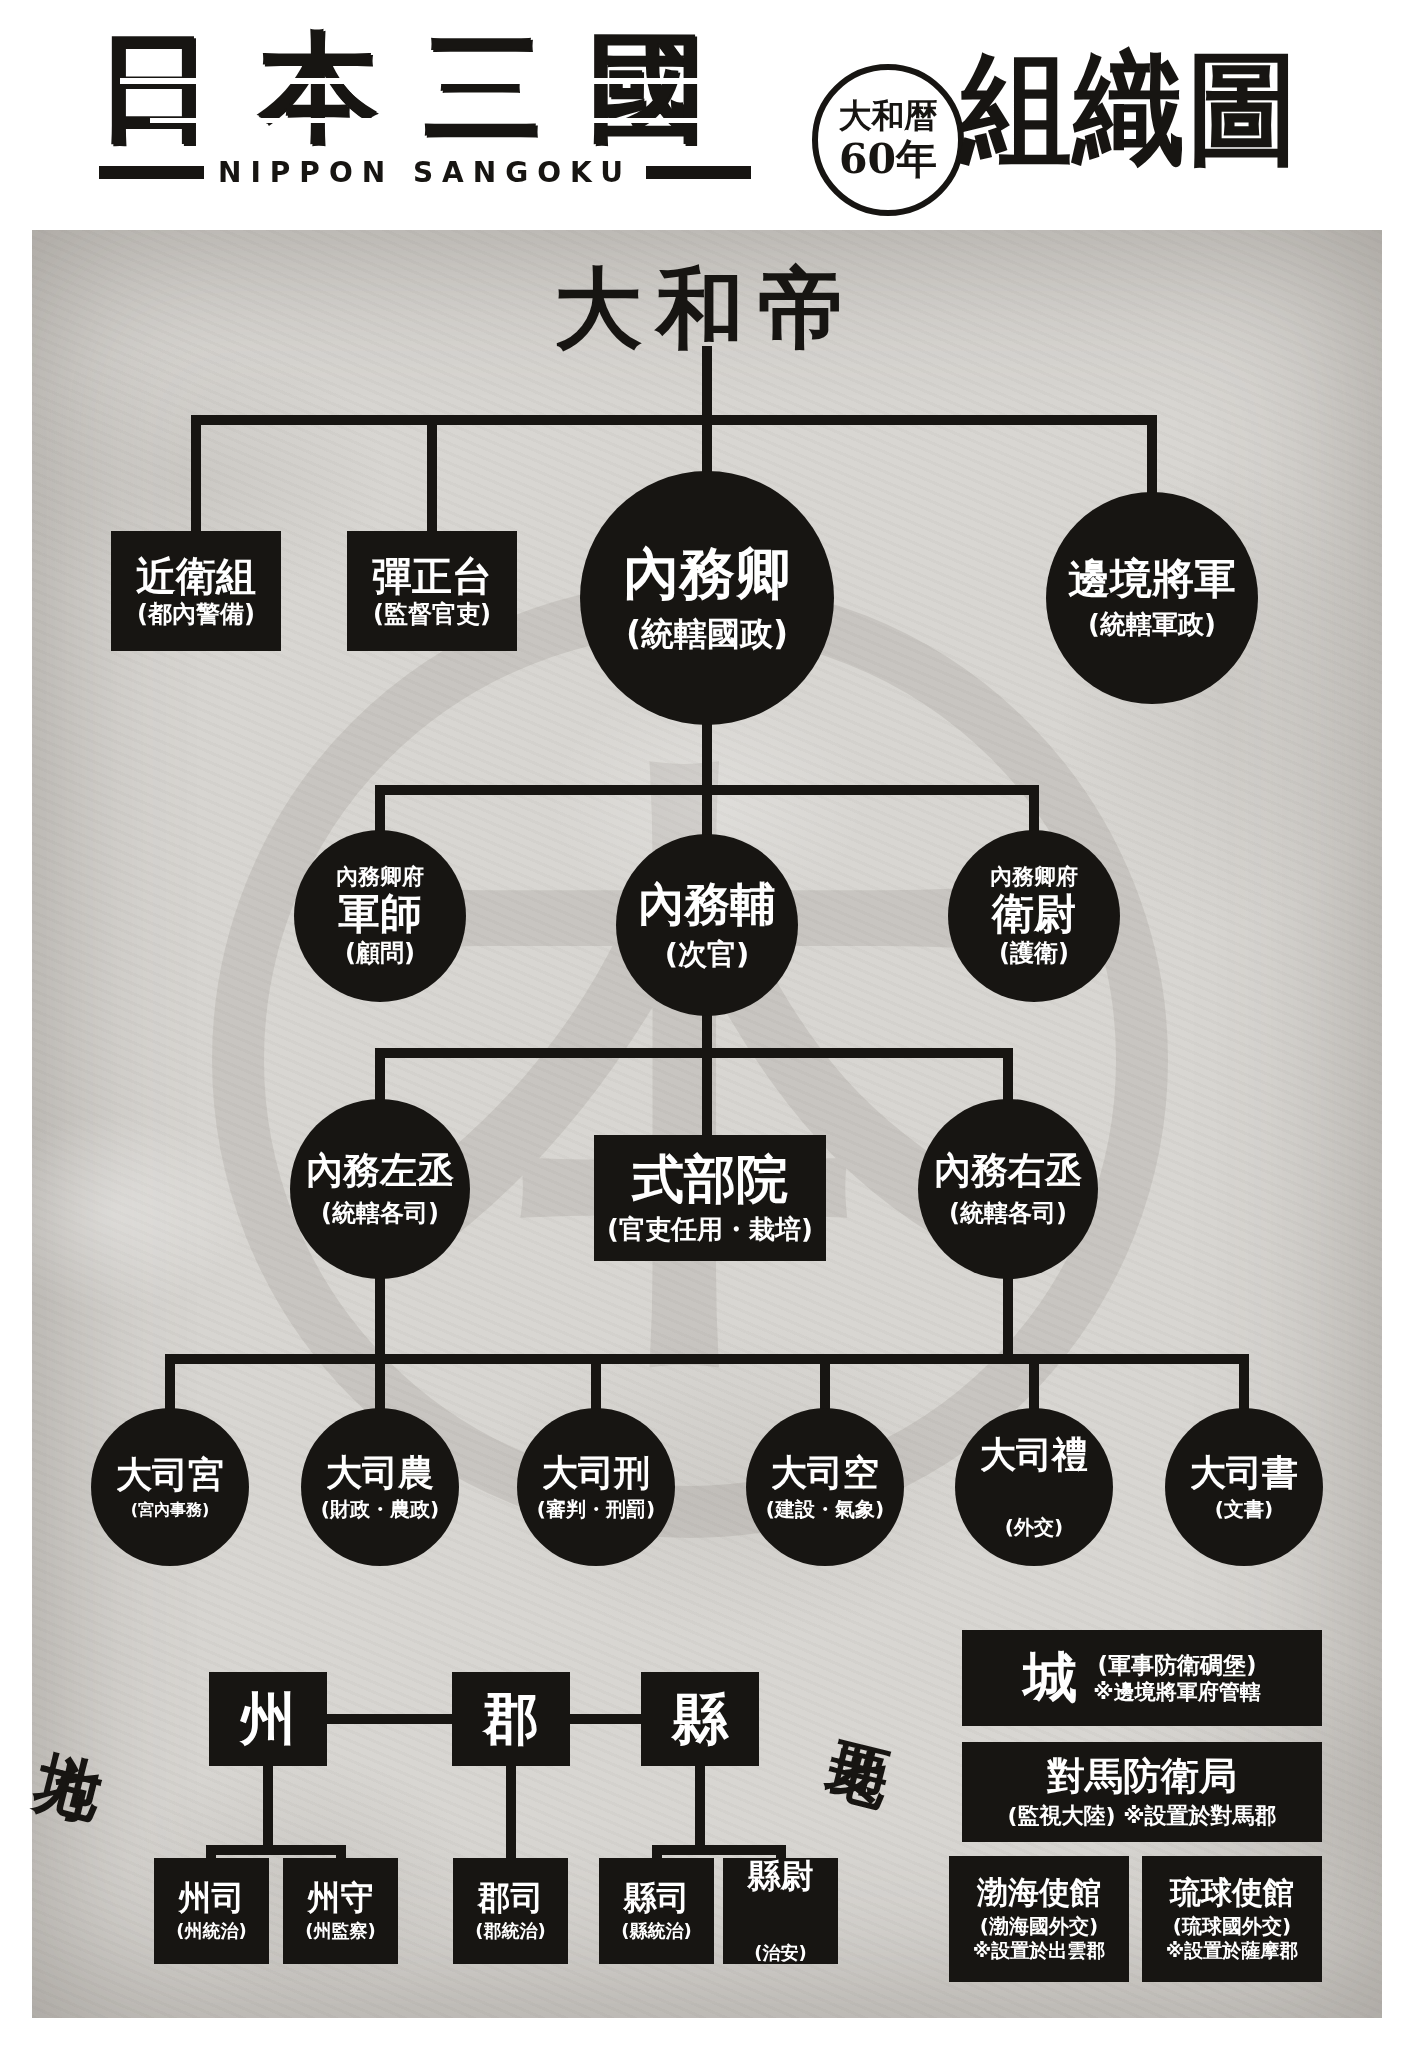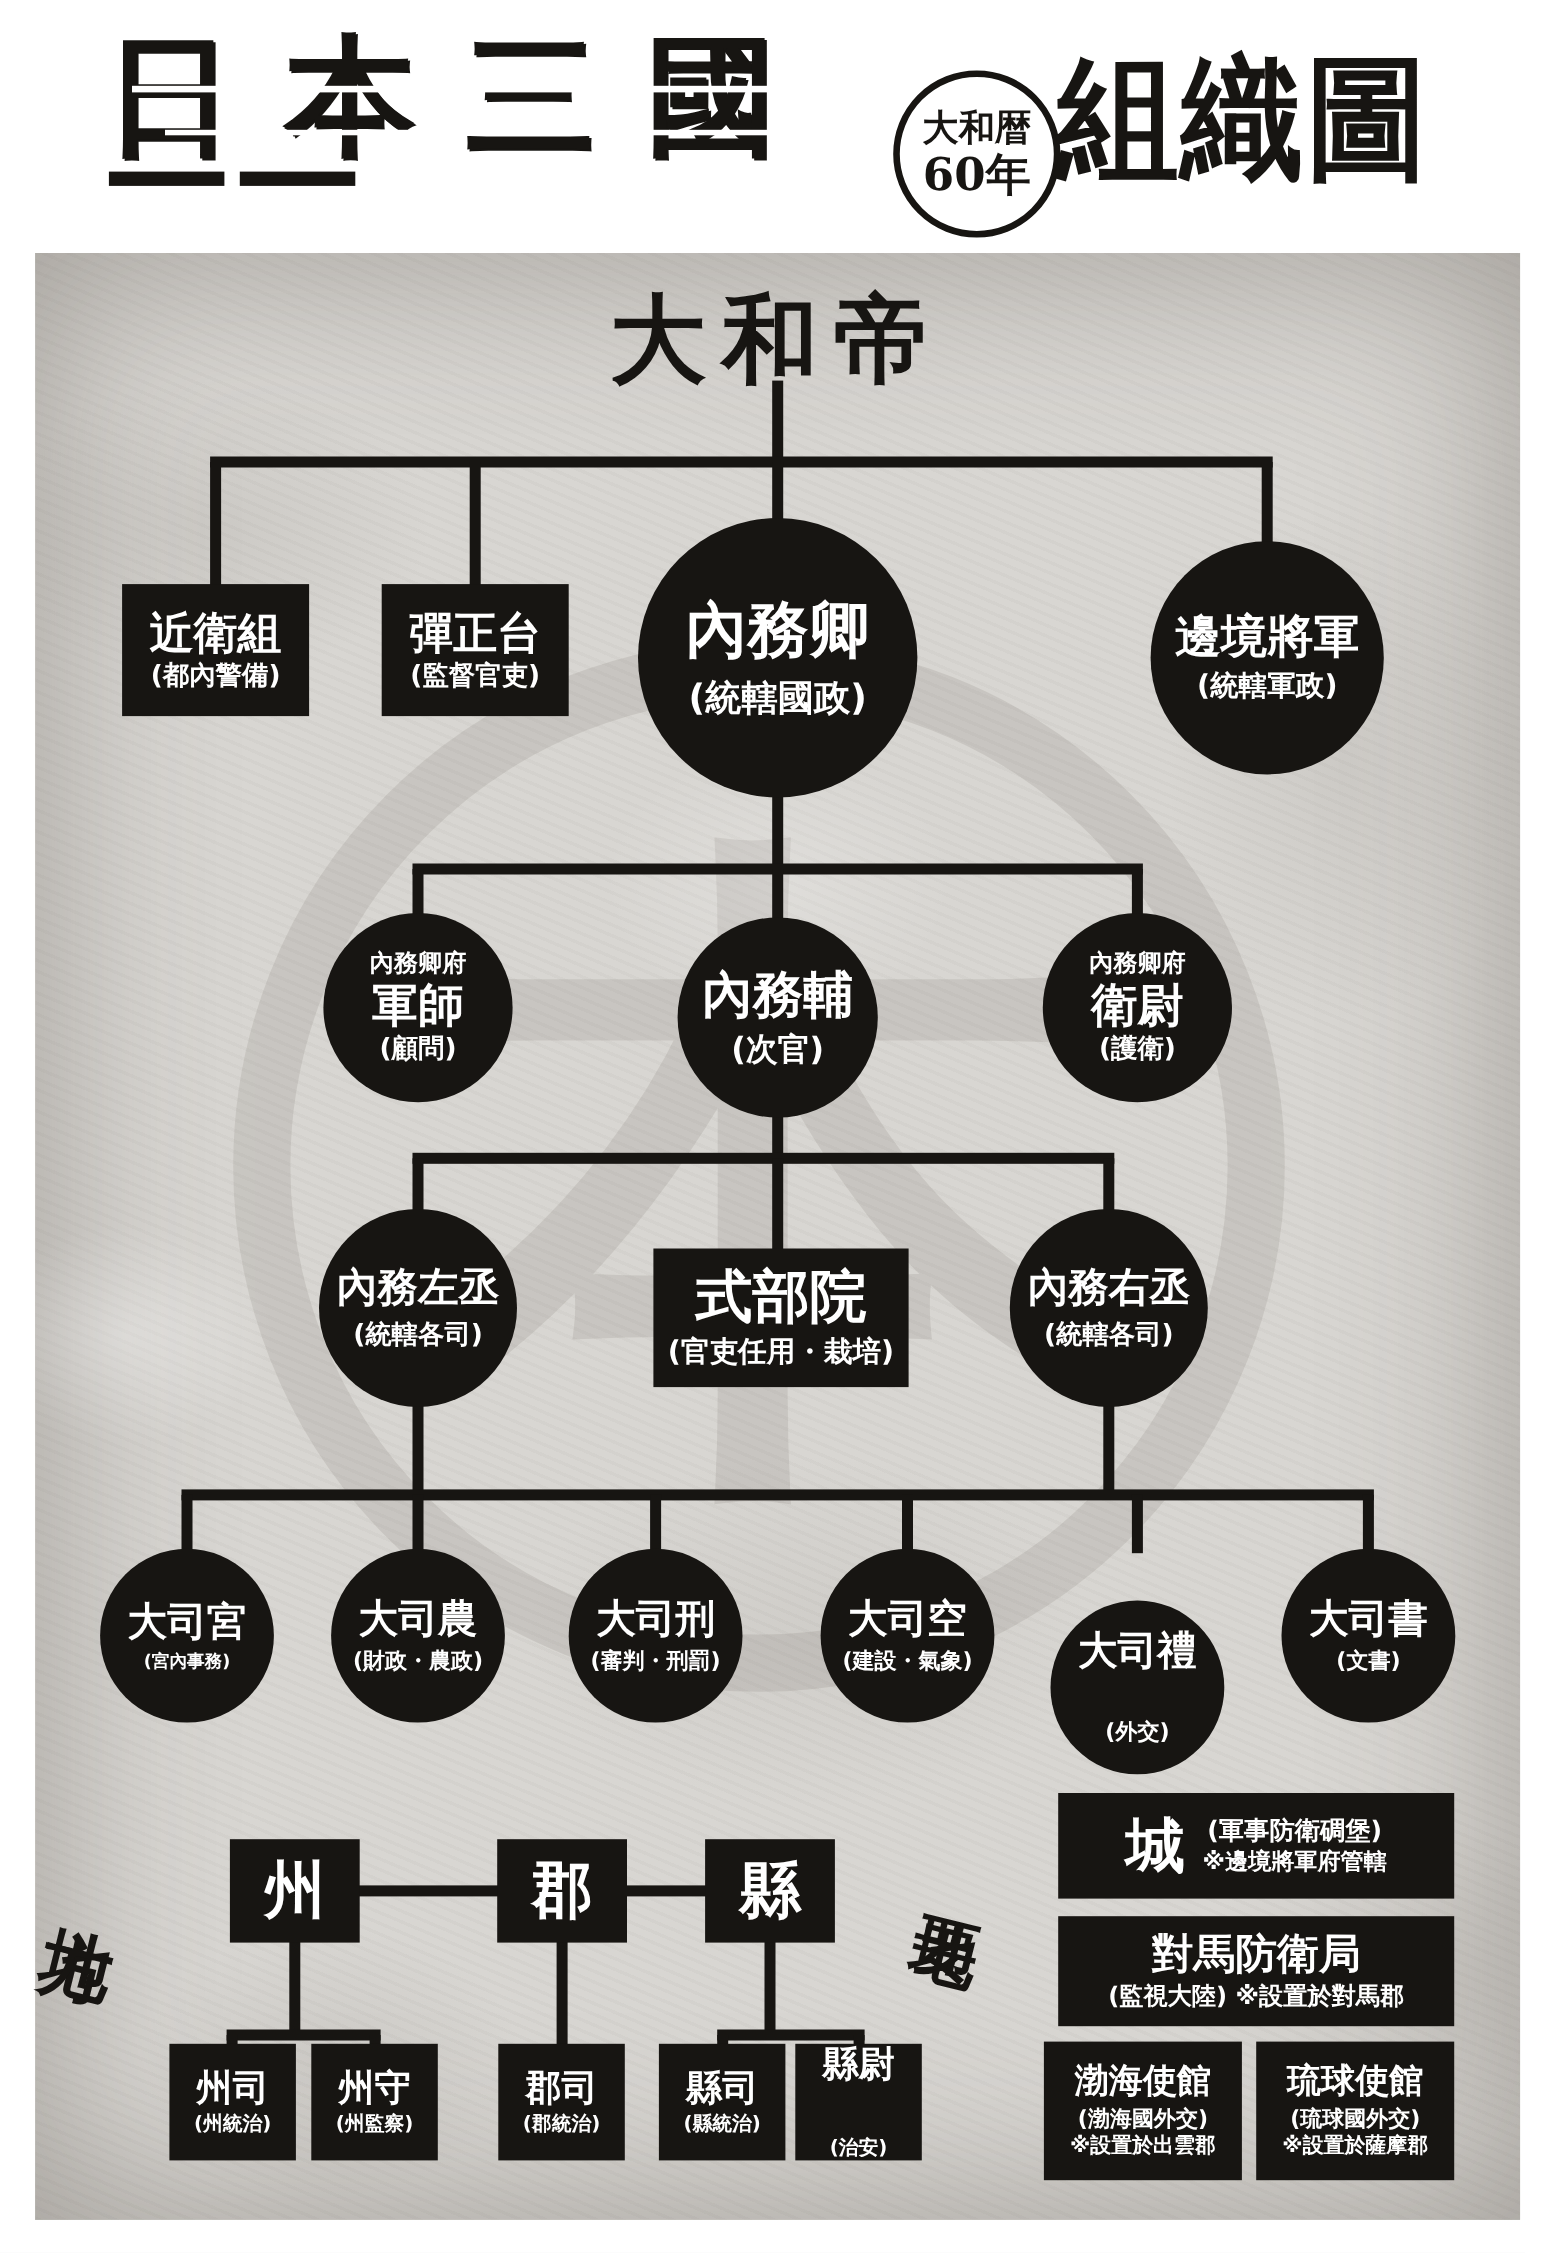--- a/index.html
+++ b/index.html
@@ -60,20 +60,21 @@
 </style>
 </head>
 <body>
 
 <div class="page">
 
   <div class="logo">
     <div class="logo-main">日本三國</div>
     <div class="logo-sub-row">
       <span class="logo-bar"></span>
+      <span class="logo-sub">NIPPON SANGOKU</span>
       <span class="logo-bar"></span>
     </div>
   </div>
 
   <div class="stencil-cut" style="left:120px; top:78px; width:620px; height:6px;"></div>
   <div class="stencil-cut" style="left:150px; top:118px; width:560px; height:5px;"></div>
 
   <div class="era-badge">
     <div class="era-line1">大和暦</div>
     <div class="era-line2">60年</div>
@@ -174,21 +175,21 @@
     <div class="n-sub" style="font-size:20px; margin-top:4px;">(財政・農政)</div>
   </div>
   <div class="node circle" style="left:517px; top:1408px; width:158px; height:158px;">
     <div class="n-name" style="font-size:36px;">大司刑</div>
     <div class="n-sub" style="font-size:20px; margin-top:4px;">(審判・刑罰)</div>
   </div>
   <div class="node circle" style="left:746px; top:1408px; width:158px; height:158px;">
     <div class="n-name" style="font-size:36px;">大司空</div>
     <div class="n-sub" style="font-size:20px; margin-top:4px;">(建設・氣象)</div>
   </div>
-  <div class="node circle" style="left:955px; top:1455px; width:158px; height:158px;gap:36px;">
+  <div class="node circle" style="left:955px; top:1408px; width:158px; height:158px;gap:36px;">
     <div class="n-name" style="font-size:36px;">大司禮</div>
     <div class="n-sub" style="font-size:20px; margin-top:4px;">(外交)</div>
   </div>
   <div class="node circle" style="left:1165px; top:1408px; width:158px; height:158px;">
     <div class="n-name" style="font-size:36px;">大司書</div>
     <div class="n-sub" style="font-size:20px; margin-top:4px;">(文書)</div>
   </div>
 
   <div class="side-label" style="left:58px; top:1705px; font-size:64px;">地方</div>
 

